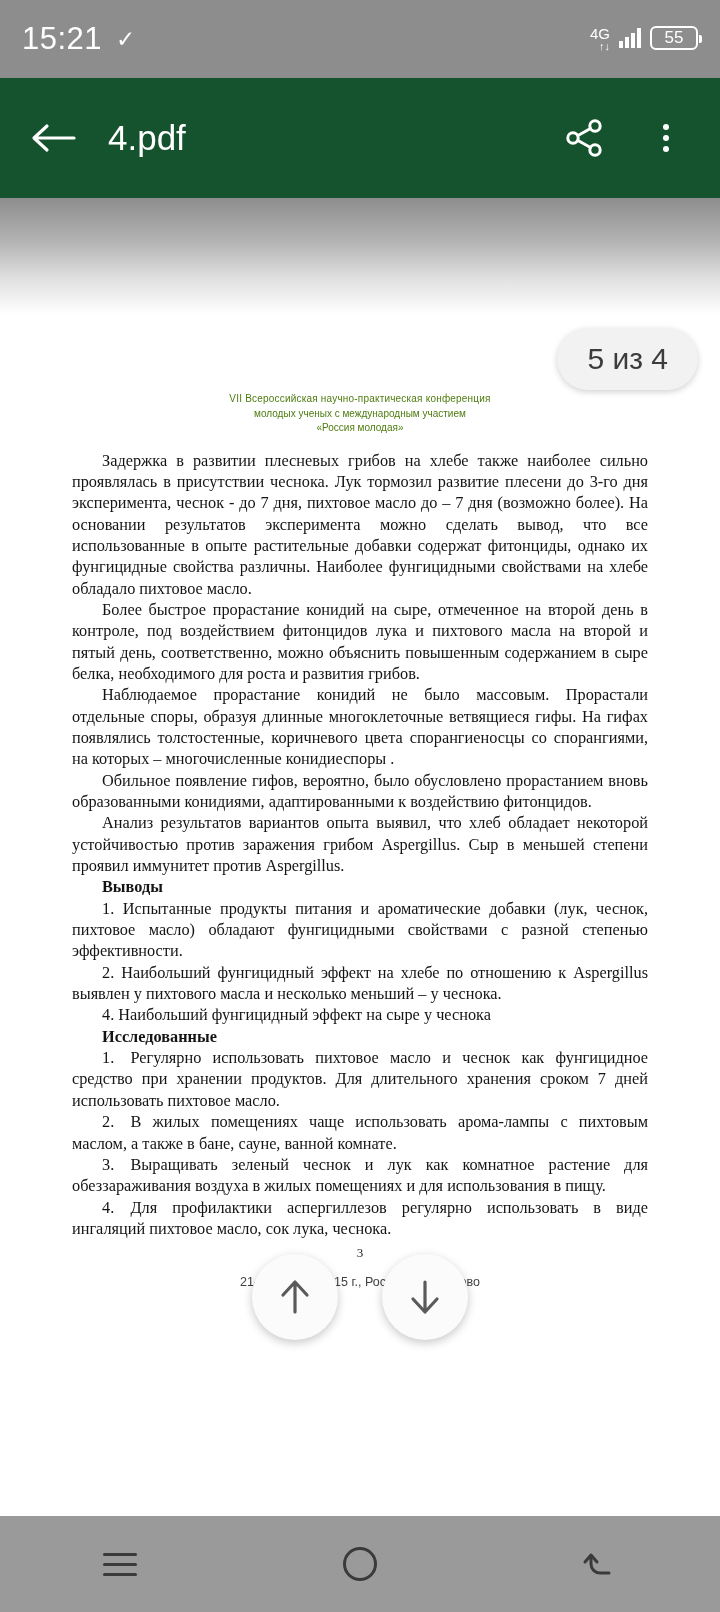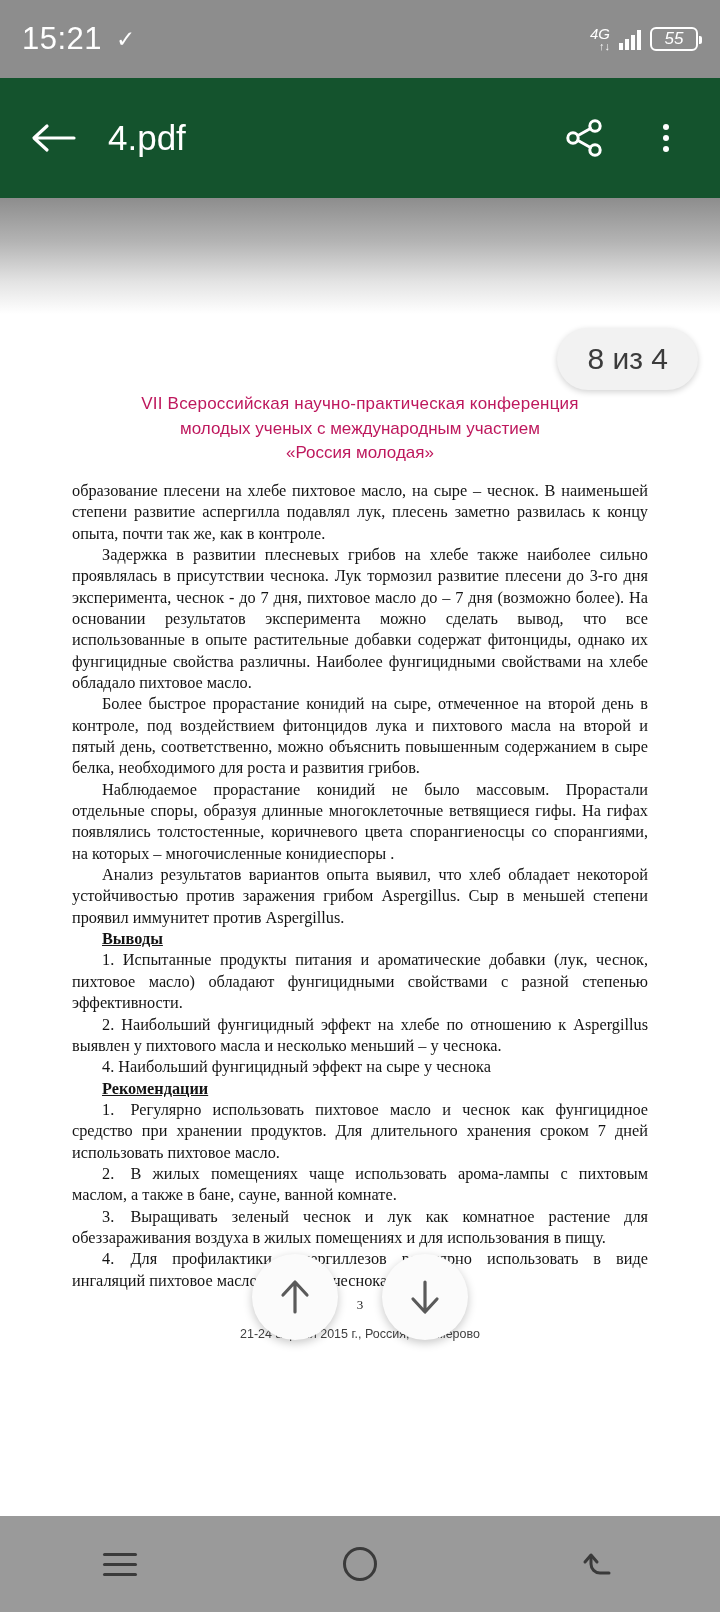--- a/index.html
+++ b/index.html
@@ -43,23 +43,21 @@
   .status-time {
     font-size: 31px;
     letter-spacing: 0.5px;
   }
   .status-check {
     font-size: 23px;
     line-height: 1;
   }
   .status-right {
     display: flex;
-    align-items: center;
     gap: 9px;
-    font-style: italic;
   }
   .net-label {
     font-size: 15px;
     line-height: 1.0;
     text-align: right;
   }
   .net-label .sub {
     font-size: 11px;
     display: block;
     opacity: 0.95;
@@ -169,23 +167,23 @@
     z-index: 5;
   }
 
   .page {
     padding: 78px 72px 0 72px;
     box-sizing: border-box;
     color: #1d1d1d;
   }
   .conf-head {
     text-align: center;
-    font-size: 17px;
+    font-size: 10px;
     line-height: 1.45;
-    color: #be185d;
+    color: #4d7c0f;
     margin-bottom: 14px;
   }
   .conf-head .l1 { letter-spacing: 0.2px; }
   .body-text {
     font-family: "Liberation Serif", serif;
     font-size: 16.3px;
     line-height: 1.31;
     text-align: justify;
     color: #141414;
   }
@@ -194,21 +192,20 @@
     text-indent: 30px;
   }
   .body-text p.noindent { text-indent: 0; }
   .body-text h4 {
     font-family: "Liberation Serif", serif;
     font-size: 16.3px;
     font-weight: bold;
     margin: 0;
     text-indent: 30px;
     text-align: left;
-    text-decoration: underline;
   }
   .pagenum {
     text-align: center;
     font-family: "Liberation Serif", serif;
     font-size: 13px;
     margin-top: 6px;
     color: #222;
   }
   .footer-univ {
     text-align: center;
@@ -312,43 +309,43 @@
           <i></i>
           <i></i>
         </span>
     </div>
   </div>
 
   <div class="fade"></div>
 
   <div class="doc-area">
 
-    <div class="page-indicator">8 из 4</div>
+    <div class="page-indicator">5 из 4</div>
 
     <div class="page">
 
       <div class="conf-head">
         <div class="l1">VII Всероссийская научно-практическая конференция</div>
         <div>молодых ученых с международным участием</div>
         <div>«Россия молодая»</div>
       </div>
 
       <div class="body-text">
-        <p class="noindent">образование плесени на хлебе пихтовое масло, на сыре – чеснок. В наименьшей степени развитие аспергилла подавлял лук, плесень заметно развилась к концу опыта, почти так же, как в контроле.</p>
         <p>Задержка в развитии плесневых грибов на хлебе также наиболее сильно проявлялась в присутствии чеснока. Лук тормозил развитие плесени до 3-го дня эксперимента, чеснок - до 7 дня, пихтовое масло  до – 7 дня (возможно более). На основании результатов эксперимента можно сделать вывод, что все использованные в опыте растительные добавки содержат фитонциды, однако их фунгицидные свойства различны. Наиболее фунгицидными свойствами на хлебе обладало пихтовое масло.</p>
         <p>Более быстрое прорастание конидий на сыре, отмеченное на второй день в контроле, под воздействием фитонцидов лука и пихтового масла на второй и пятый день, соответственно, можно объяснить повышенным содержанием в сыре белка, необходимого для роста и развития грибов.</p>
         <p>Наблюдаемое прорастание конидий не было массовым. Прорастали отдельные споры, образуя длинные многоклеточные ветвящиеся гифы. На гифах появлялись толстостенные, коричневого цвета спорангиеносцы со спорангиями, на которых – многочисленные конидиеспоры .</p>
+        <p>Обильное появление гифов, вероятно, было обусловлено прорастанием вновь образованными конидиями, адаптированными к воздействию фитонцидов.</p>
         <p>Анализ результатов вариантов опыта выявил, что хлеб обладает некоторой устойчивостью против заражения грибом Aspergillus. Сыр в меньшей степени проявил иммунитет против Aspergillus.</p>
 
         <h4>Выводы</h4>
         <p>1. Испытанные продукты питания и ароматические добавки (лук, чеснок, пихтовое масло) обладают фунгицидными свойствами с разной степенью эффективности.</p>
         <p>2. Наибольший фунгицидный эффект на хлебе по отношению к Aspergillus выявлен у пихтового масла и несколько меньший – у чеснока.</p>
         <p>4. Наибольший фунгицидный эффект на сыре у чеснока</p>
 
-        <h4>Рекомендации</h4>
+        <h4>Исследованные</h4>
         <p>1. Регулярно использовать пихтовое масло и чеснок как фунгицидное средство при хранении продуктов. Для длительного хранения сроком 7 дней использовать пихтовое масло.</p>
         <p>2. В жилых помещениях чаще использовать арома-лампы с пихтовым маслом, а также в бане, сауне, ванной комнате.</p>
         <p>3. Выращивать зеленый чеснок и лук как комнатное растение для обеззараживания воздуха в жилых помещениях и для использования в пищу.</p>
         <p>4. Для профилактики аспергиллезов регулярно использовать в виде ингаляций пихтовое масло, сок лука, чеснока.</p>
       </div>
 
       <div class="pagenum">3</div>
 
       <div class="footer-univ">
         <div>21-24 апреля 2015 г., Россия, г. Кемерово</div>

